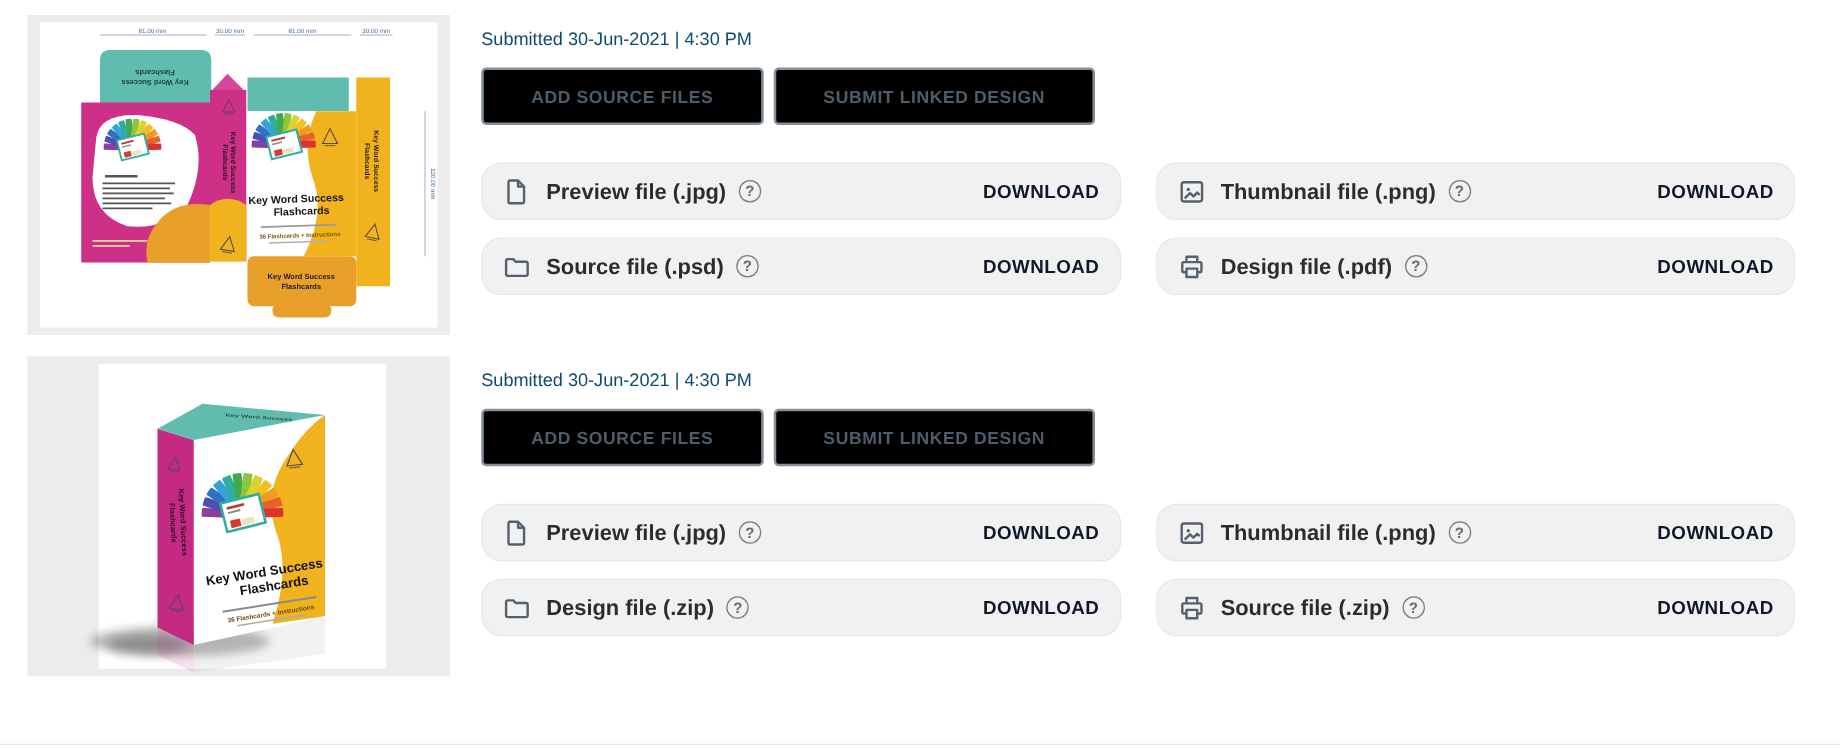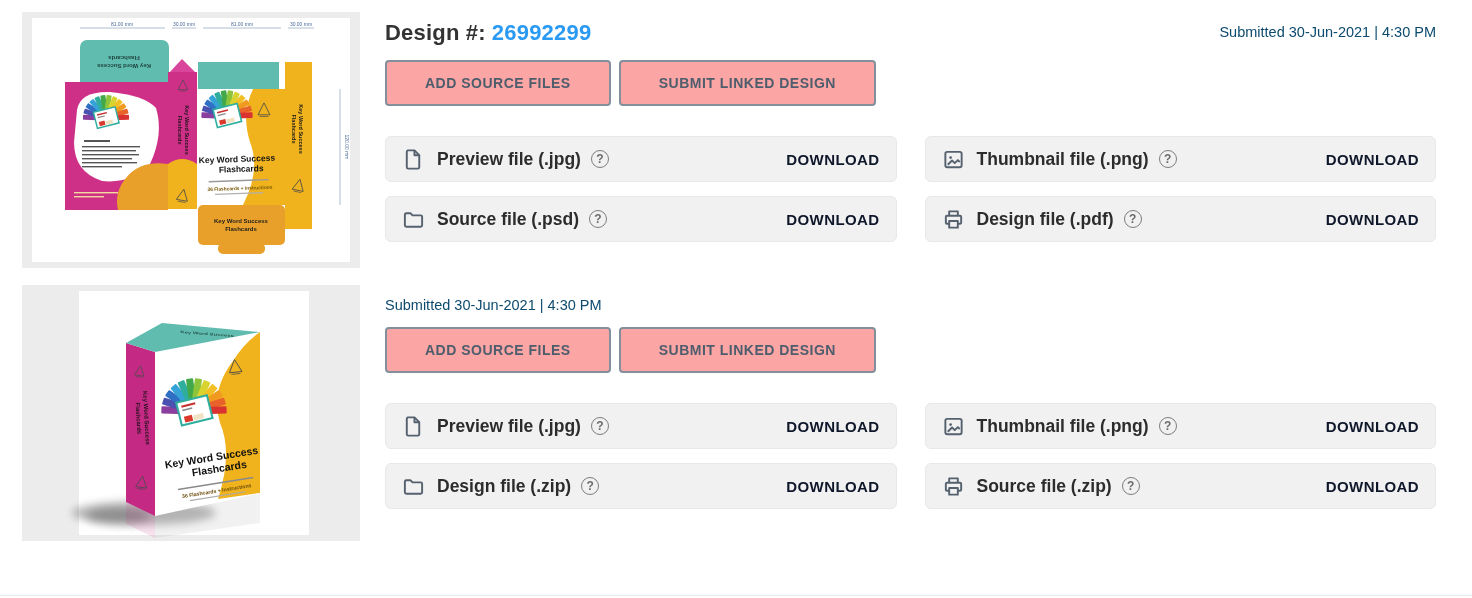--- a/index.html
+++ b/index.html
@@ -16,31 +16,31 @@
     position:relative;
   }
   .thumb svg{display:block;}
   .content{flex:1;margin-left:25px;padding-top:8px;min-width:0;}
   .title-row{display:flex;justify-content:space-between;align-items:flex-start;}
   .design-title{font-size:22px;font-weight:700;color:#333;letter-spacing:.2px;}
   .design-number{color:#2b9af3;margin-left:6px;}
   .submitted{font-size:14.5px;color:#0c4a6e;padding-top:4px;white-space:nowrap;}
   .btn-row{margin-top:14px;display:flex;gap:8px;}
   .outline-btn{
-    height:46px;padding:0 38px;background:#fca5a5;border:2px solid #83909c;
+    height:46px;padding:0 38px;background:#000000;border:2px solid #83909c;
     border-radius:4px;font-family:"Liberation Sans",sans-serif;
     font-size:14px;font-weight:700;color:#4d5d6c;letter-spacing:.5px;
     cursor:pointer;white-space:nowrap;
   }
   .files-grid{
     margin-top:30px;display:grid;grid-template-columns:1fr 1fr;
     column-gap:28px;row-gap:14px;
   }
   .file-row{
-    height:46px;background:#f1f1f2;border:1px solid #e8e8ea;border-radius:6px;
+    height:46px;background:#f1f1f2;border:1px solid #e8e8ea;border-radius:16px;
     display:flex;align-items:center;padding:0 16px;box-sizing:border-box;
   }
   .ficon{width:23px;height:23px;flex:0 0 23px;display:flex;align-items:center;}
   .ficon svg{width:23px;height:23px;stroke:#55616e;}
   .flabel{font-size:17.5px;font-weight:700;color:#2c2c2c;margin-left:12px;white-space:nowrap;}
   .help{
     margin-left:10px;width:18px;height:18px;border:1.8px solid #7d7d7d;border-radius:50%;
     color:#6b6b6b;font-size:12px;font-weight:700;display:flex;align-items:center;
     justify-content:center;box-sizing:border-box;cursor:pointer;flex:0 0 18px;
   }
@@ -166,23 +166,20 @@
       <rect x="263" y="50" width="27" height="167" fill="#f0b31d"></rect>
       <g transform="translate(277,92) rotate(90)" font-size="5.5" font-weight="bold" fill="#1c1c1c" text-anchor="middle">
         <text x="25" y="0">Key Word Success</text>
         <text x="25" y="7">Flashcards</text>
       </g>
       <use href="#tri-logo" transform="translate(277,172) scale(0.8) rotate(12)"></use>
     </svg>
   </div>
   <div class="content">
     <div class="title-row">
-      <div class="design-title">
-        <span>Design #:</span><a class="design-number">26992299</a>
-      </div>
       <div class="submitted">Submitted 30-Jun-2021 | 4:30 PM</div>
     </div>
     <div class="btn-row">
       <button class="outline-btn">ADD SOURCE FILES</button>
       <button class="outline-btn">SUBMIT LINKED DESIGN</button>
     </div>
     <div class="files-grid">
       <div class="file-row">
         <span class="ficon">
           <svg viewBox="0 0 24 24" fill="none" stroke-width="2" stroke-linejoin="round">

